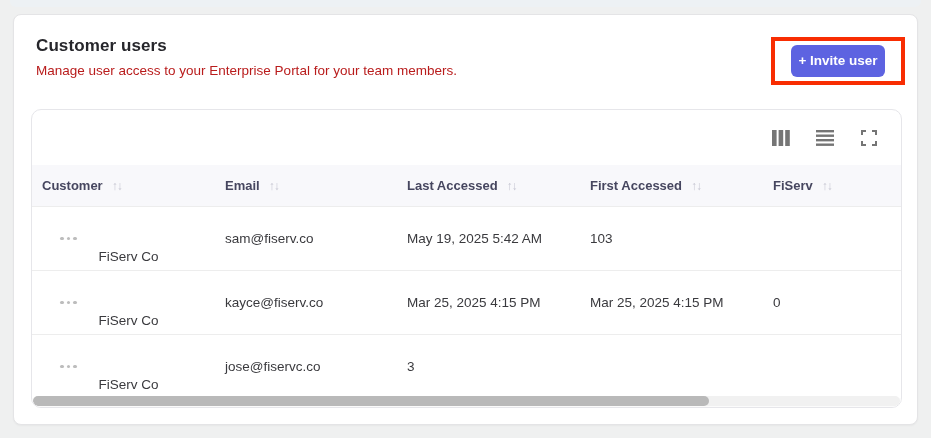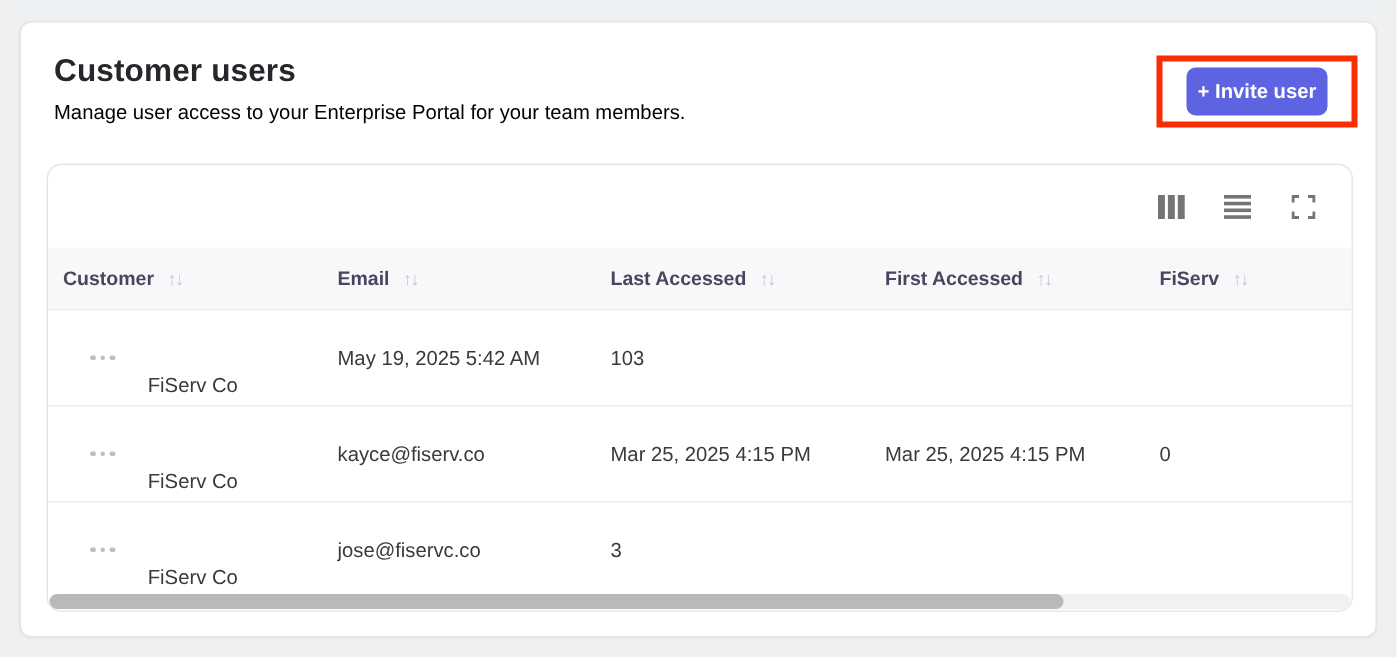--- a/index.html
+++ b/index.html
@@ -13,22 +13,22 @@
   .prev-card-edge {
     position:absolute; left:10px; top:0; width:911px; height:7px;
     background:#edf1f4; border-radius:0 0 6px 6px;
   }
   .card {
     position:absolute; left:13px; top:14px; width:905px; height:411px;
     background:#ffffff; border:1px solid #e4e4e6; border-radius:8px;
     box-shadow:0 1px 2px rgba(0,0,0,0.04);
   }
   .card-header { position:absolute; left:22px; top:21px; }
-  .page-title { font-size:21px; font-weight:700; color:#26262b; letter-spacing:.1px; }
-  .page-subtitle { margin-top:7px; font-size:13.5px; color:#000000; }
+  .page-title { font-size:17px; font-weight:700; color:#26262b; letter-spacing:.1px; }
+  .page-subtitle { margin-top:7px; font-size:13.5px; color:#b91c1c; }
 
   .invite-highlight {
     position:absolute; top:22px; right:12px; width:134px; height:48px;
     border:4px solid #f82d02;
     display:flex; align-items:center; justify-content:center;
   }
   .invite-btn {
     background:#5d63e1; color:#ffffff; border:none; border-radius:6px;
     font-family:"Liberation Sans", sans-serif;
     font-size:13.5px; font-weight:700; padding:9px 7px; cursor:pointer;
@@ -140,20 +140,21 @@
 
     <div class="trow">
       <div class="td cell-customer">
         <span class="row-menu">
             <i></i>
             <i></i>
             <i></i>
           </span>
         <span class="customer-name">FiServ Co</span>
       </div>
+      <div class="td">sam@fiserv.co</div>
       <div class="td">May 19, 2025 5:42 AM</div>
       <div class="td">103</div>
     </div>
 
     <div class="trow">
       <div class="td cell-customer">
         <span class="row-menu">
             <i></i>
             <i></i>
             <i></i>

